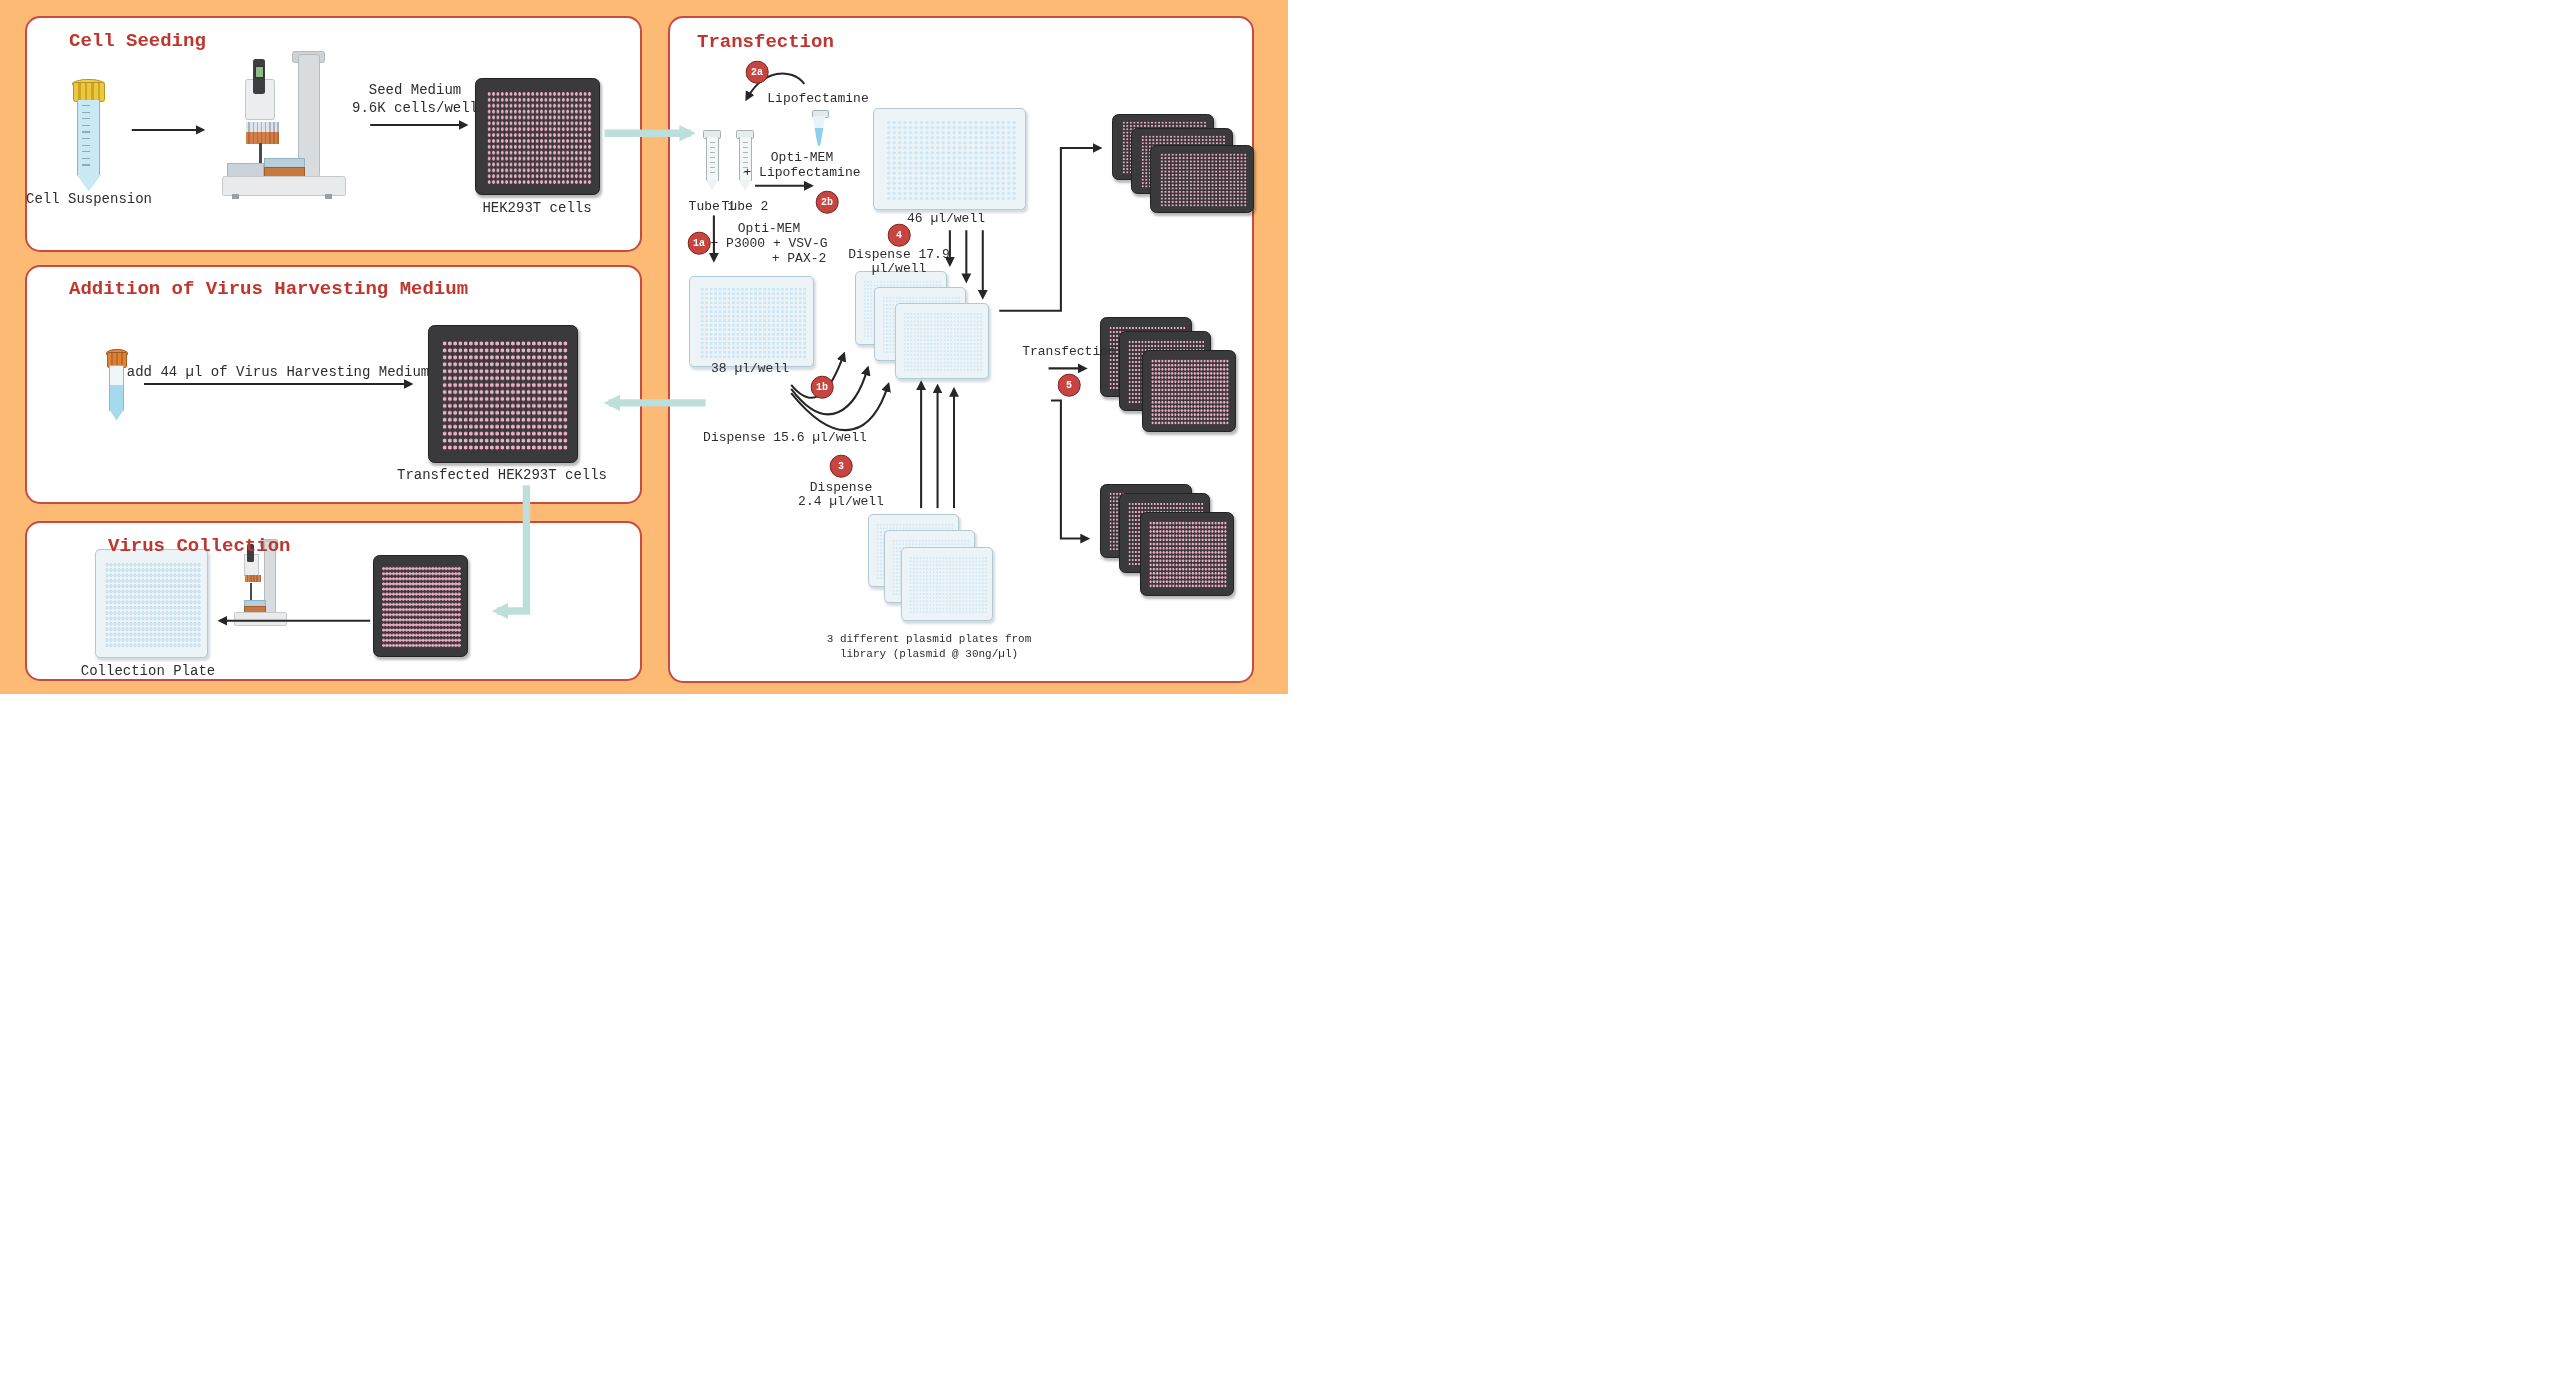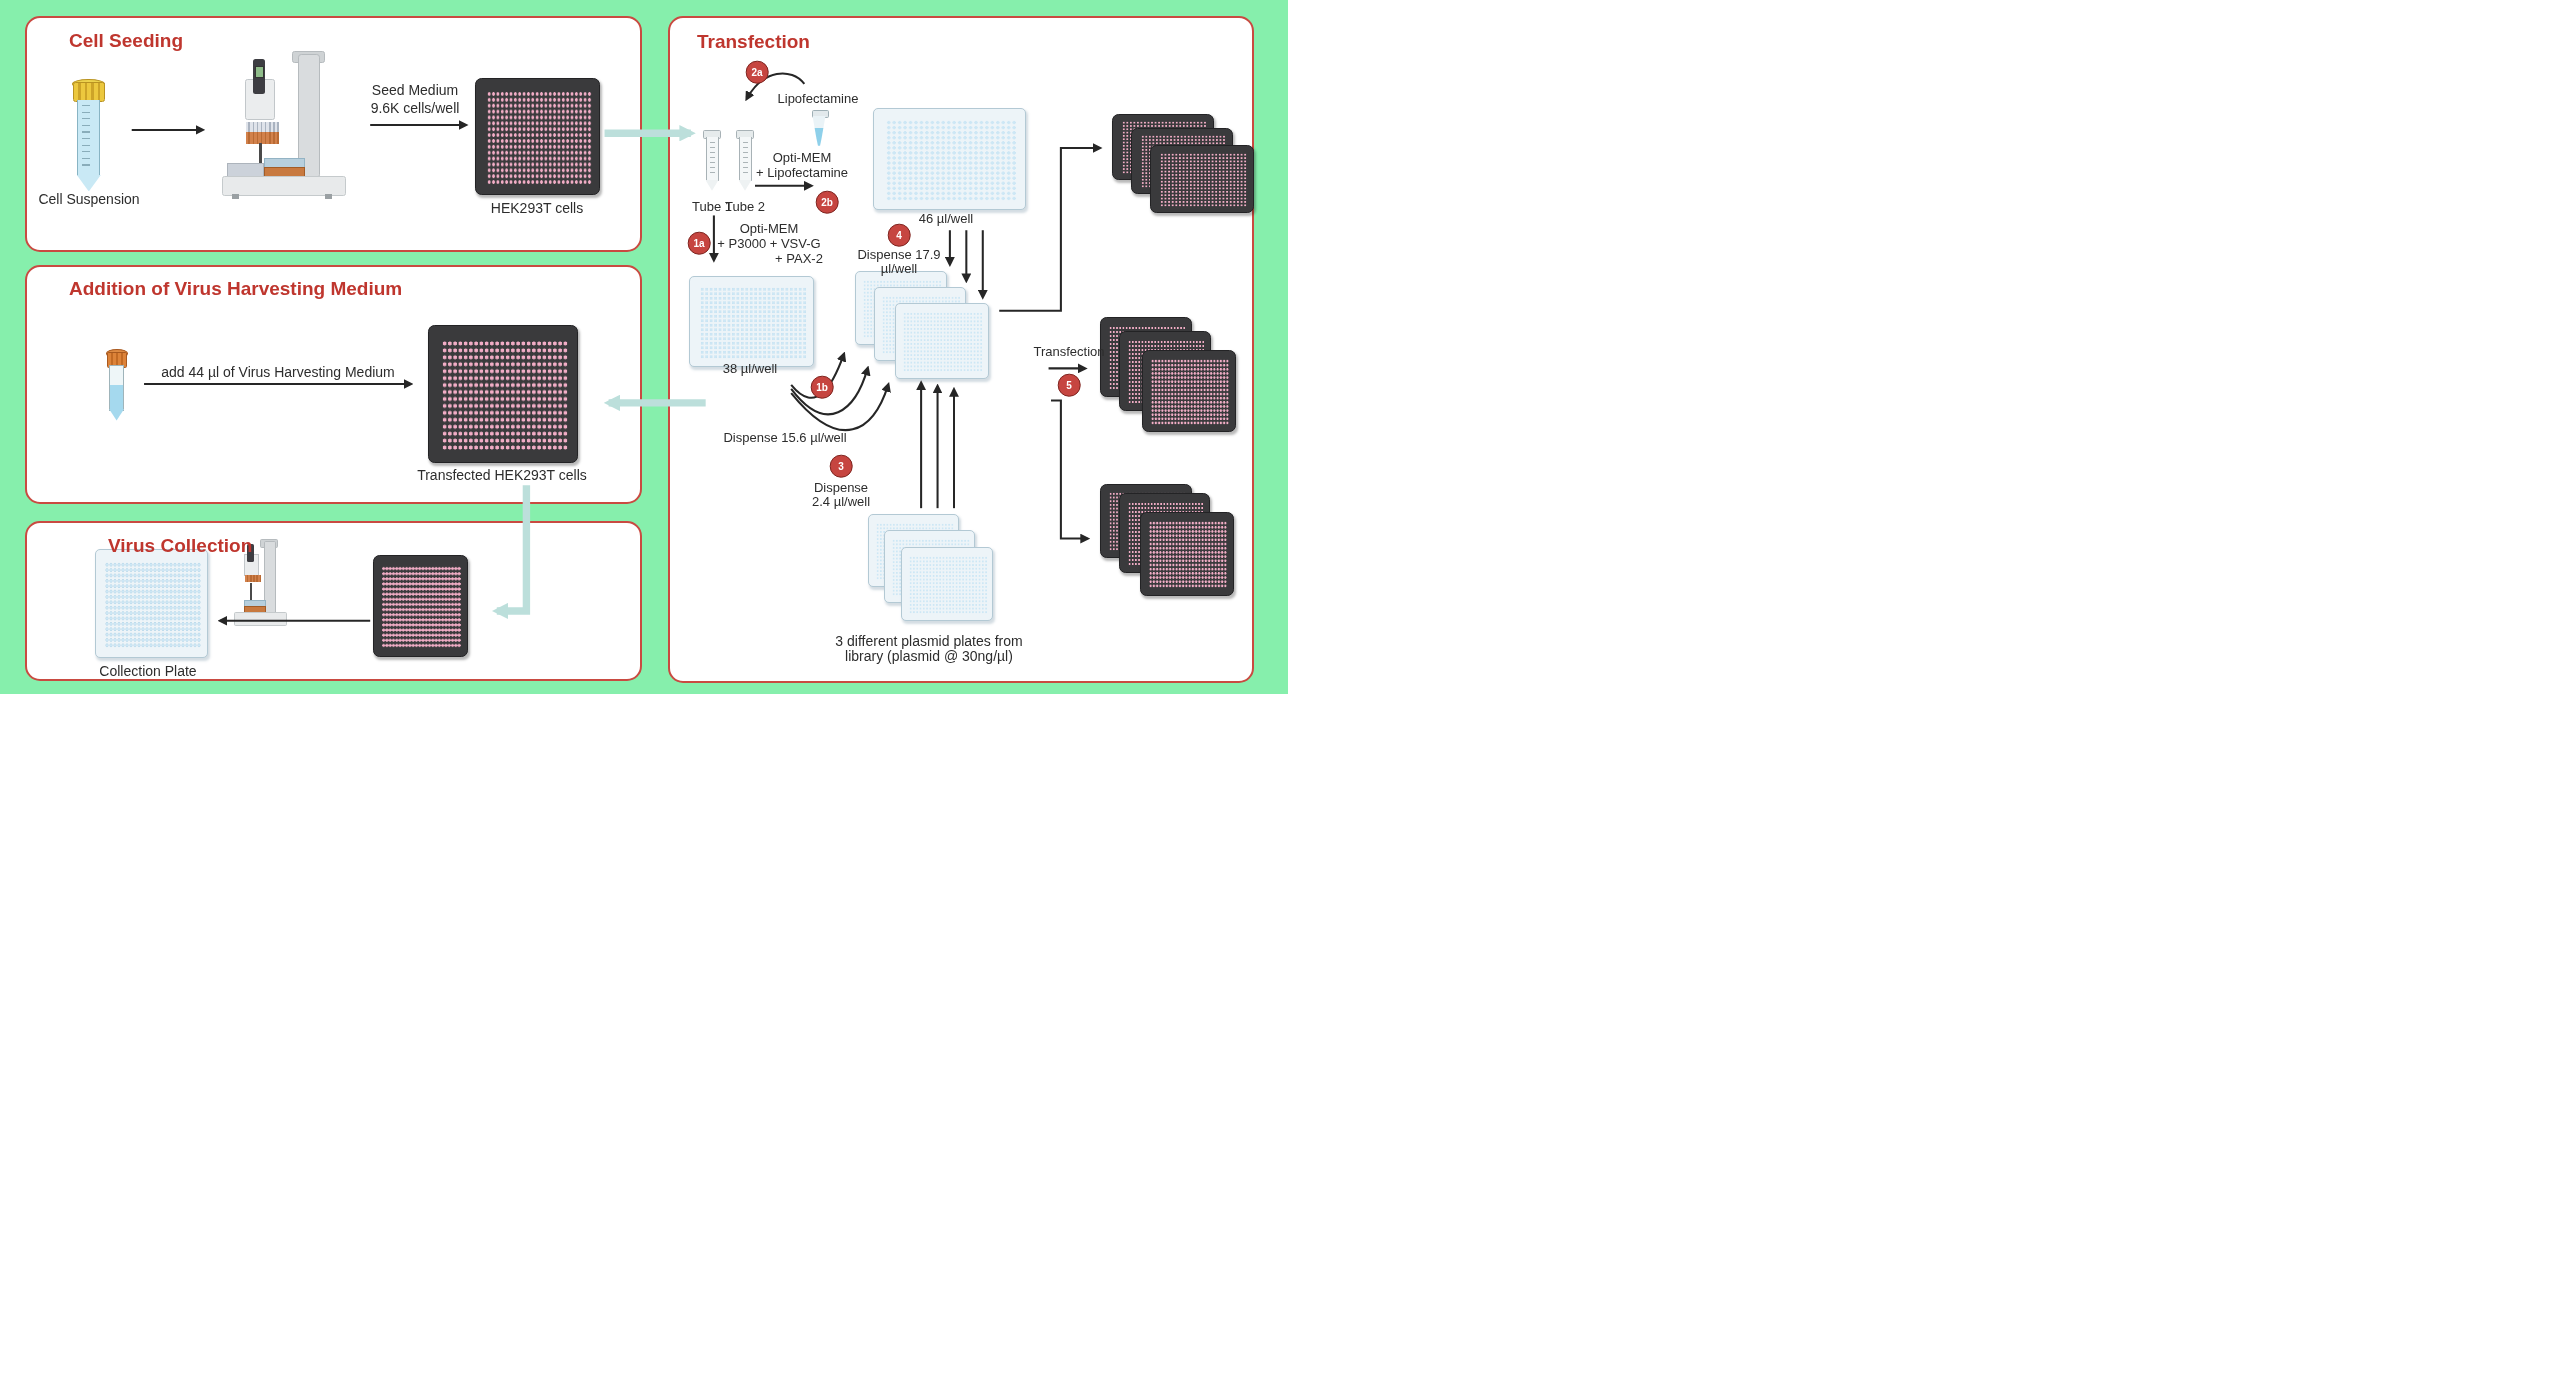--- a/index.html
+++ b/index.html
@@ -2,28 +2,28 @@
 <html style="--panel-border: #c94a41; --title-red: #bf362e; --badge-fill: #c64540; --badge-border: #7e241f; --teal-arrow: #bcdfdb; --ink: #262626; --text: #2d2d2d; --plate-dark-body: #3a3a3c; --plate-dark-border: #232325; --well-pink: #f2adc6; --plate-blue-body: #edf4f8; --plate-blue-border: #b3c9d4; --well-blue: #cde7f5;font-size:13px"><head>
 <meta charset="utf-8">
 <style>
   :root{
     --panel-border:#c94a41; --title-red:#bf362e; --badge-fill:#c64540; --badge-border:#7e241f;
     --teal-arrow:#bcdfdb; --ink:#262626; --text:#2d2d2d;
     --plate-dark-body:#3a3a3c; --plate-dark-border:#232325; --well-pink:#f2adc6;
     --plate-blue-body:#edf4f8; --plate-blue-border:#b3c9d4; --well-blue:#cde7f5;
   }
   html,body{margin:0;padding:0;background:#ffffff;}
-  #canvas{position:relative;width:1288px;height:694px;background:#86efac;overflow:hidden;
-          font-family:Liberation Sans, sans-serif;color:var(--text);}
+  #canvas{position:relative;width:1288px;height:694px;background:#fdba74;overflow:hidden;
+          font-family:Liberation Mono, monospace;color:var(--text);}
   .panel{position:absolute;border:2.5px solid var(--panel-border);border-radius:15px;background:#fff;}
   .ptitle{position:absolute;font-size:19px;font-weight:700;color:var(--title-red);white-space:nowrap;z-index:4;}
   .lbl{position:absolute;transform:translateX(-50%);font-size:13px;line-height:1.15;color:var(--text);
        white-space:nowrap;text-align:center;z-index:4;}
   .lbl.lg{font-size:14px;}
-  .lbl.sm{font-size:14px;}
+  .lbl.sm{font-size:11px;}
   .badge{position:absolute;width:20.6px;height:20.6px;border-radius:50%;background:var(--badge-fill);
          border:1.6px solid var(--badge-border);color:#fff;font-size:10px;font-weight:700;
          display:flex;align-items:center;justify-content:center;transform:translate(-50%,-50%);z-index:7;}
   .plate{position:absolute;z-index:2;}
   .plate.dark{background:var(--plate-dark-body);border:1.6px solid var(--plate-dark-border);border-radius:6.6px;
               box-shadow:1.6px 2.5px 2.5px rgba(0,0,0,.28);}
   .plate.dark::after{content:"";position:absolute;left:9%;top:10%;right:6%;bottom:8%;
               background-image:radial-gradient(circle, var(--well-pink) 42%, rgba(0,0,0,0) 50%);
               background-size:calc(100%/24) calc(100%/16);}
   .plate.blue{background:var(--plate-blue-body);border:1.6px solid var(--plate-blue-border);border-radius:5px;

